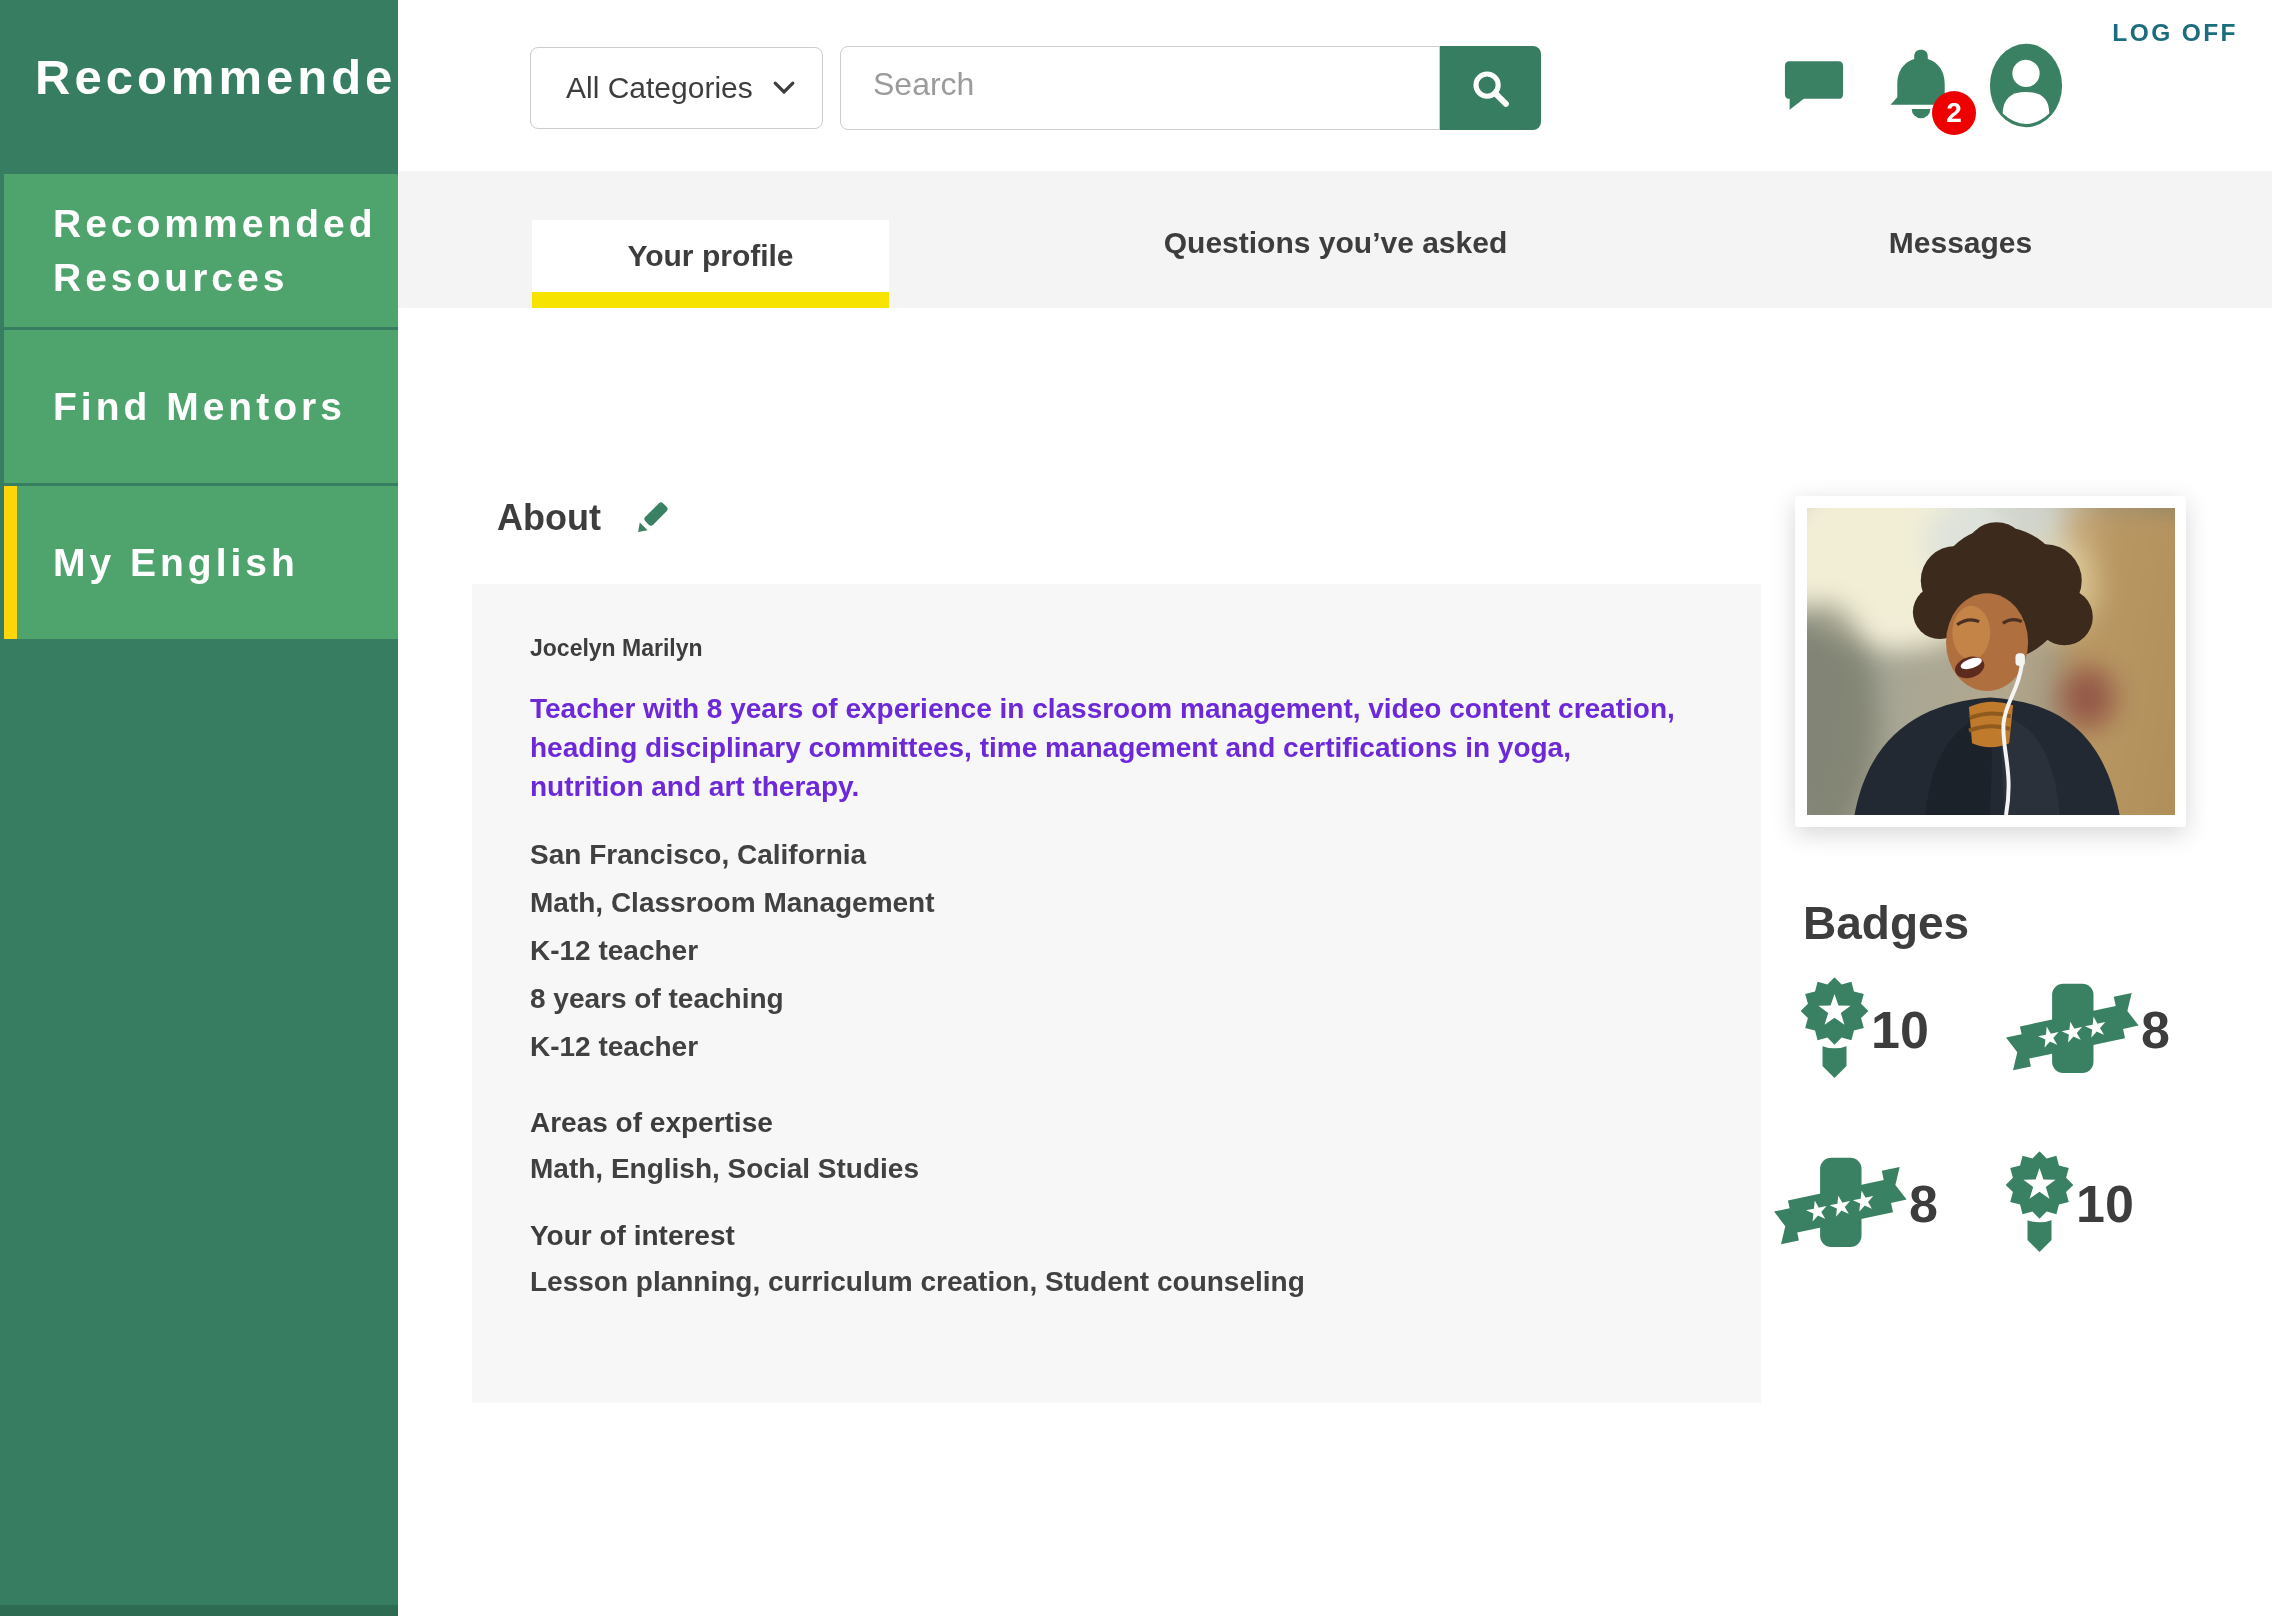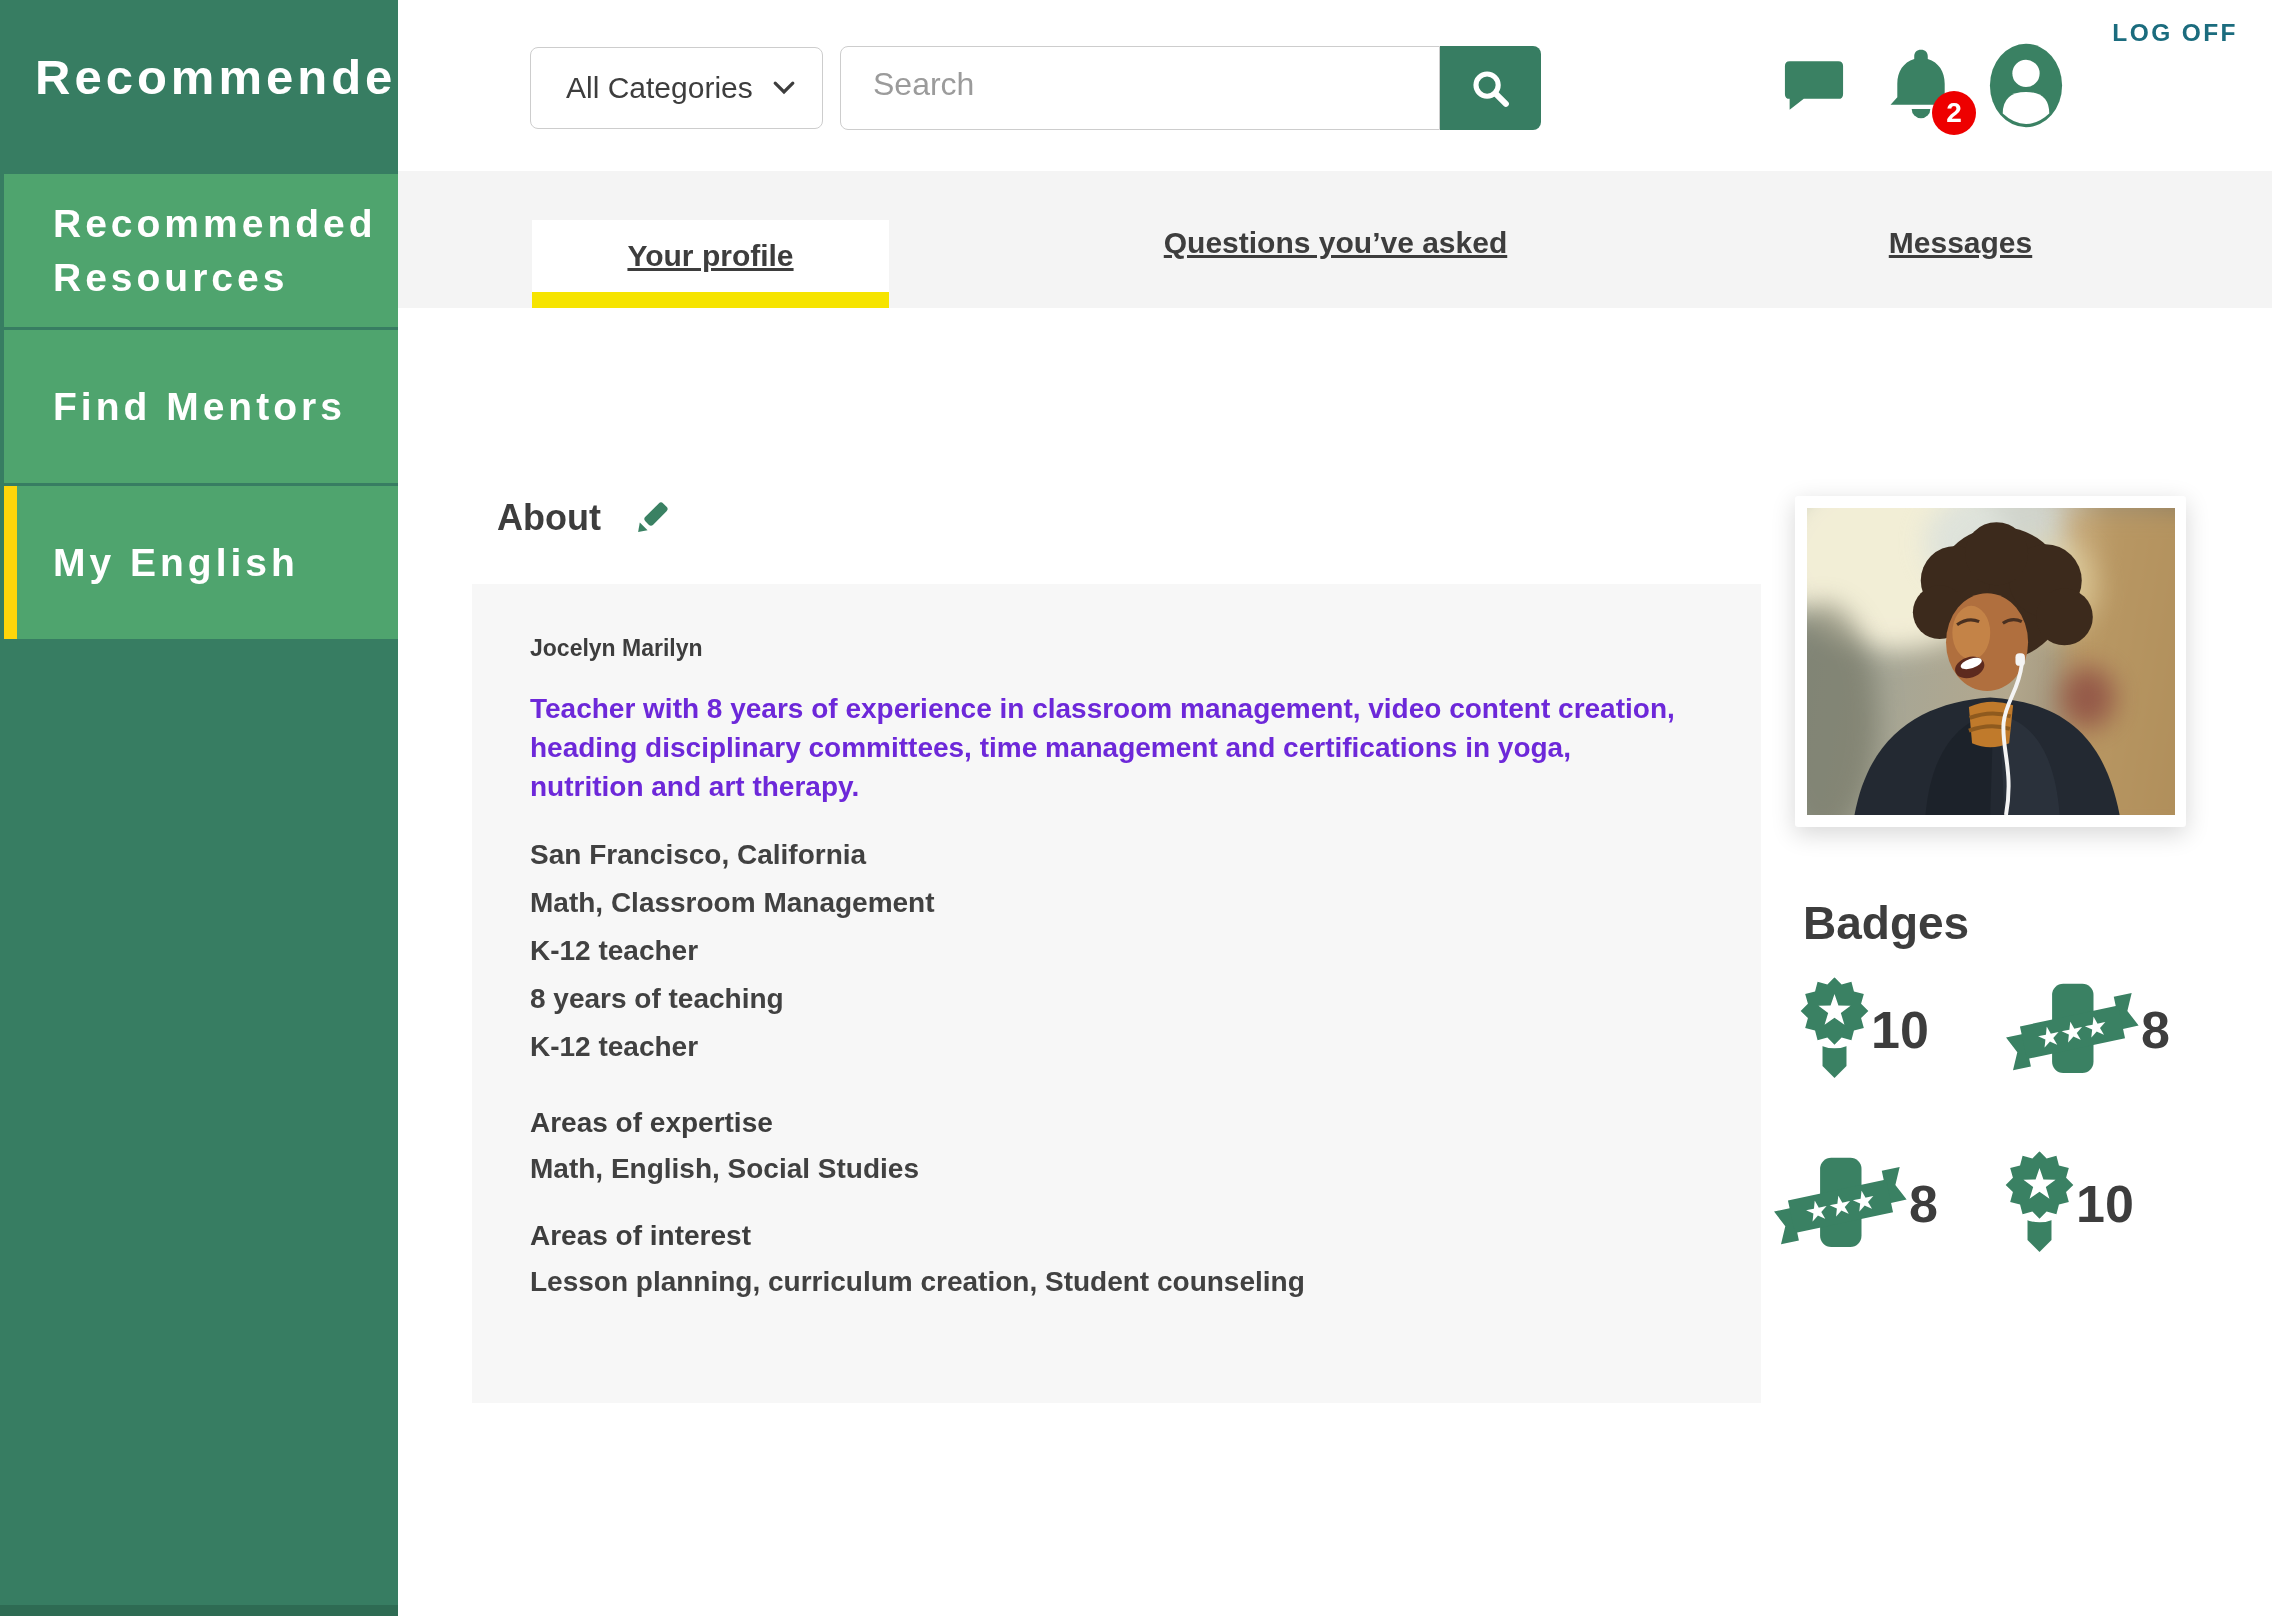--- a/index.html
+++ b/index.html
@@ -39,21 +39,21 @@
   .bell-wrap { position:relative; }
   .bell-badge { position:absolute; right:-22px; bottom:-11px; width:44px; height:44px; border-radius:50%;
                 background:#EE0000; color:#fff; font-size:28px; font-weight:bold;
                 display:flex; align-items:center; justify-content:center; }
   .logoff { position:absolute; right:35px; top:19px; font-size:24.5px; letter-spacing:2.4px;
             color:#1B6C7E; font-weight:bold; text-decoration:none; cursor:pointer; }
 
   
   .tabstrip { position:absolute; left:398px; right:0; top:171px; height:137px; background:#F4F4F4; display:flex; }
   .tab { flex:1; display:flex; align-items:center; justify-content:center;
-         font-size:30px; font-weight:bold; color:#3d3d3d; cursor:pointer; padding-top:6.3px;text-decoration:underline; }
+         font-size:30px; font-weight:bold; color:#3d3d3d; cursor:pointer; padding-top:6.3px; }
   .tab.active { align-items:flex-end; padding:0; }
   .tab.active .tab-box { width:357px; height:88px; background:#ffffff; border-bottom:16.6px solid #F6E400;
                          display:flex; align-items:center; justify-content:center; }
 
   
   .main { position:absolute; left:398px; top:308px; right:0; bottom:0; background:#fff; }
   .about-head { position:absolute; left:99px; top:189px; display:flex; align-items:center; gap:30px; }
   .about-title { font-size:36px; font-weight:bold; color:#3d3d3d; }
   .edit-btn { cursor:pointer; display:flex; }
 
@@ -207,21 +207,21 @@
       <p class="bio">Teacher with 8 years of experience in classroom management, video content creation, heading disciplinary committees, time management and certifications in yoga, nutrition and art therapy.</p>
       <ul class="details">
         <li>San Francisco, California</li>
         <li>Math, Classroom Management</li>
         <li>K-12 teacher</li>
         <li>8 years of teaching</li>
         <li>K-12 teacher</li>
       </ul>
       <div class="sec-label">Areas of expertise</div>
       <div class="sec-value">Math, English, Social Studies</div>
-      <div class="sec-label">Areas of interest</div>
+      <div class="sec-label">Your of interest</div>
       <div class="sec-value">Lesson planning, curriculum creation, Student counseling</div>
     </section>
 
     <div class="photo-card">
       <div class="photo">
         <div class="blob b1"></div>
         <div class="blob b2"></div>
         <div class="blob b3"></div>
         <div class="blob b4"></div>
         <div class="blob b5"></div>

